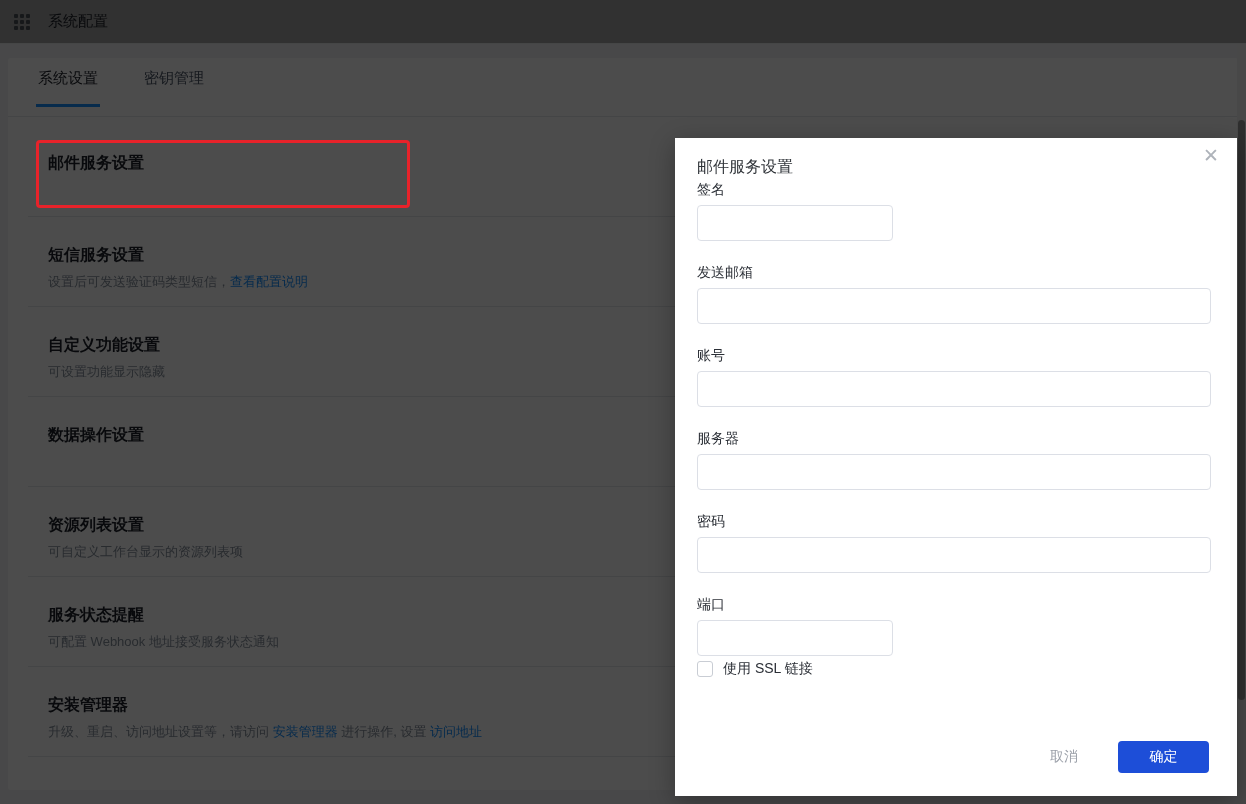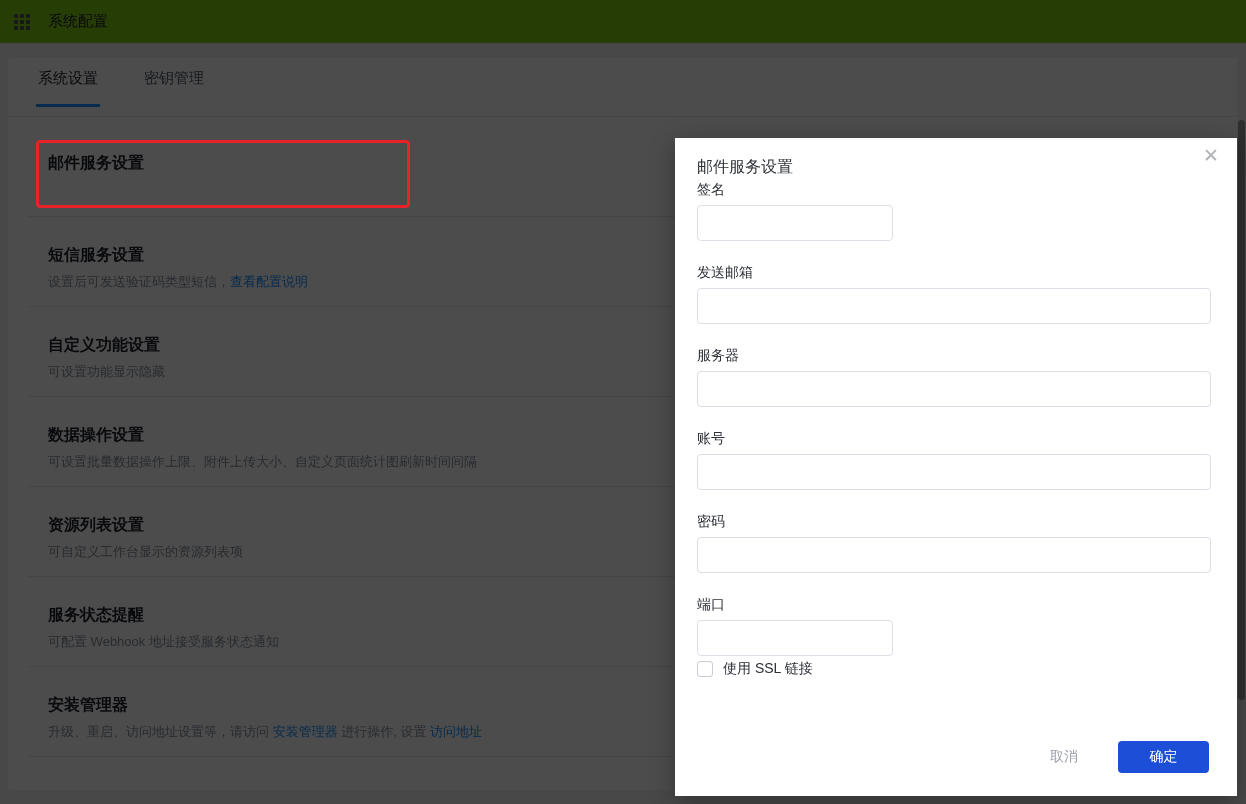--- a/index.html
+++ b/index.html
@@ -5,21 +5,21 @@
   * { margin:0; padding:0; box-sizing:border-box; }
   html,body { width:1246px; height:804px; overflow:hidden; }
   body {
     font-family:"Liberation Sans","DejaVu Sans",sans-serif;
     background:#f0f2f5; position:relative; color:#1d2129;
   }
 
   
   .topbar {
     position:absolute; left:0; top:0; width:1246px; height:44px;
-    background:#84cc16; border-bottom:1px solid #e8eaec;
+    background:#a3a3a3; border-bottom:1px solid #e8eaec;
     display:flex; align-items:center; padding:0 14px; z-index:1;
   }
   .grid-icon { width:16px; height:16px; display:grid;
     grid-template-columns:repeat(3,4px); grid-template-rows:repeat(3,4px); gap:2px; }
   .grid-icon i { width:4px; height:4px; border-radius:1px; background:#4b5057; }
   .topbar-title { margin-left:18px; font-size:15px; font-weight:500; color:#1d2129; }
 
   
   .card {
     position:absolute; left:8px; top:58px; width:1230px; height:732px;
@@ -129,21 +129,20 @@
     <div class="sec-desc"><span>设置后可发送验证码类型短信，</span><a>查看配置说明</a></div>
   </div>
 
   <div class="sec">
     <div class="sec-title">自定义功能设置</div>
     <div class="sec-desc">可设置功能显示隐藏</div>
   </div>
 
   <div class="sec">
     <div class="sec-title">数据操作设置</div>
-    <div class="sec-desc">可设置批量数据操作上限、附件上传大小、自定义页面统计图刷新时间间隔</div>
   </div>
 
   <div class="sec">
     <div class="sec-title">资源列表设置</div>
     <div class="sec-desc">可自定义工作台显示的资源列表项</div>
   </div>
 
   <div class="sec">
     <div class="sec-title">服务状态提醒</div>
     <div class="sec-desc">可配置 Webhook 地址接受服务状态通知</div>
@@ -170,25 +169,25 @@
   <div class="modal-body">
     <div class="fgroup fg-first">
       <label>签名</label>
       <input class="short" type="text" value="" style="">
     </div>
     <div class="fgroup">
       <label>发送邮箱</label>
       <input type="text" value="" style="">
     </div>
     <div class="fgroup">
+      <label>账号</label>
+      <input type="text" value="" style="">
+    </div>
+    <div class="fgroup">
       <label>服务器</label>
-      <input type="text" value="" style="">
-    </div>
-    <div class="fgroup">
-      <label>账号</label>
       <input type="text" value="" style="">
     </div>
     <div class="fgroup">
       <label>密码</label>
       <input type="text" value="" style="">
     </div>
     <div class="fgroup">
       <label>端口</label>
       <input class="short" type="text" value="" style="">
     </div>

